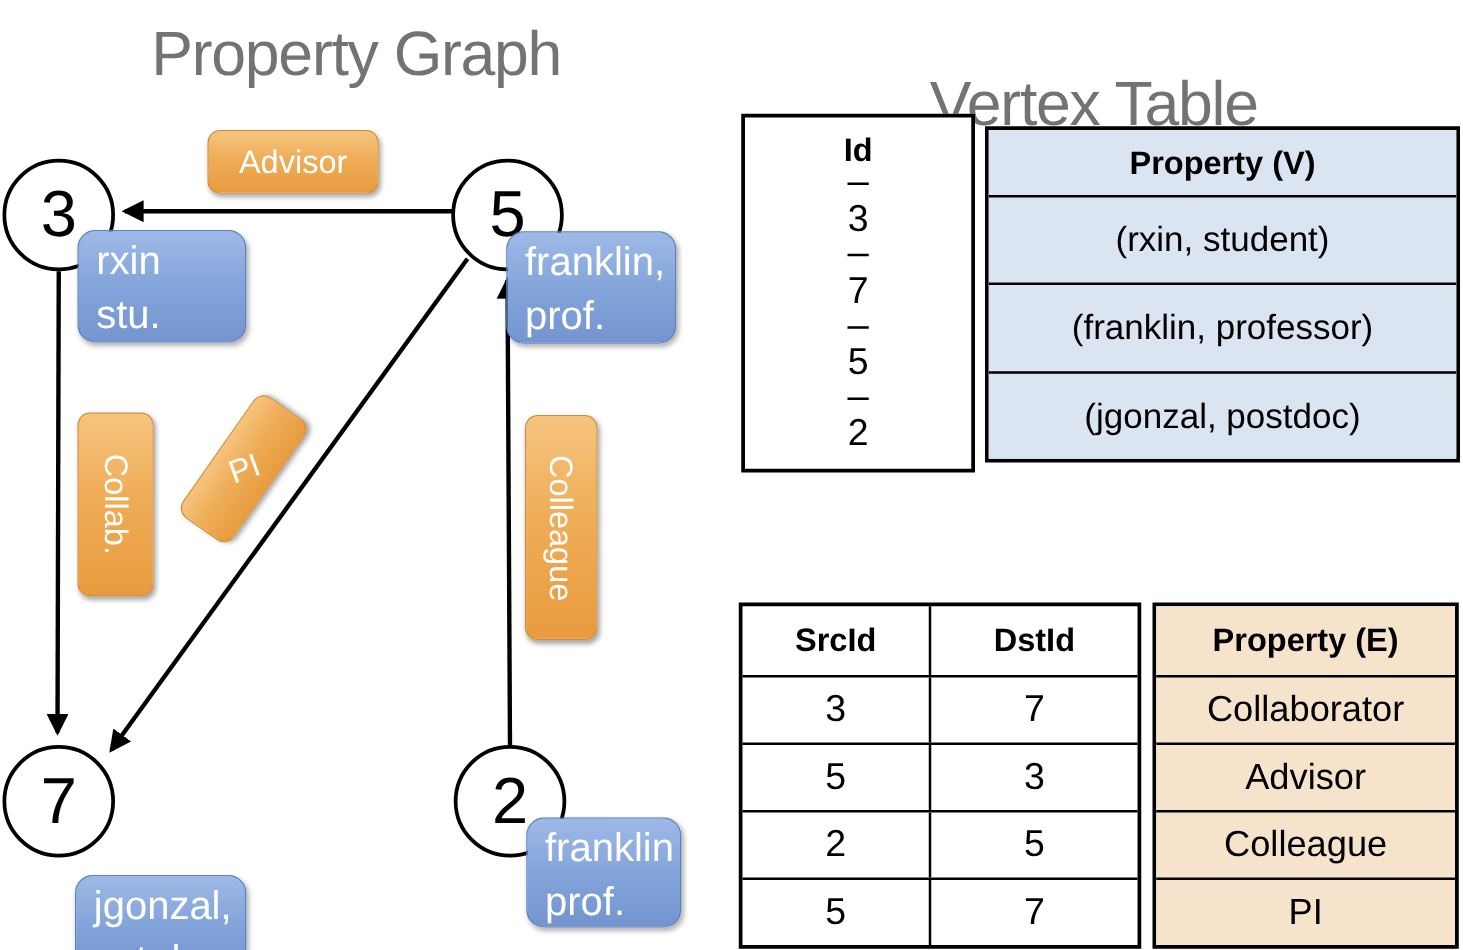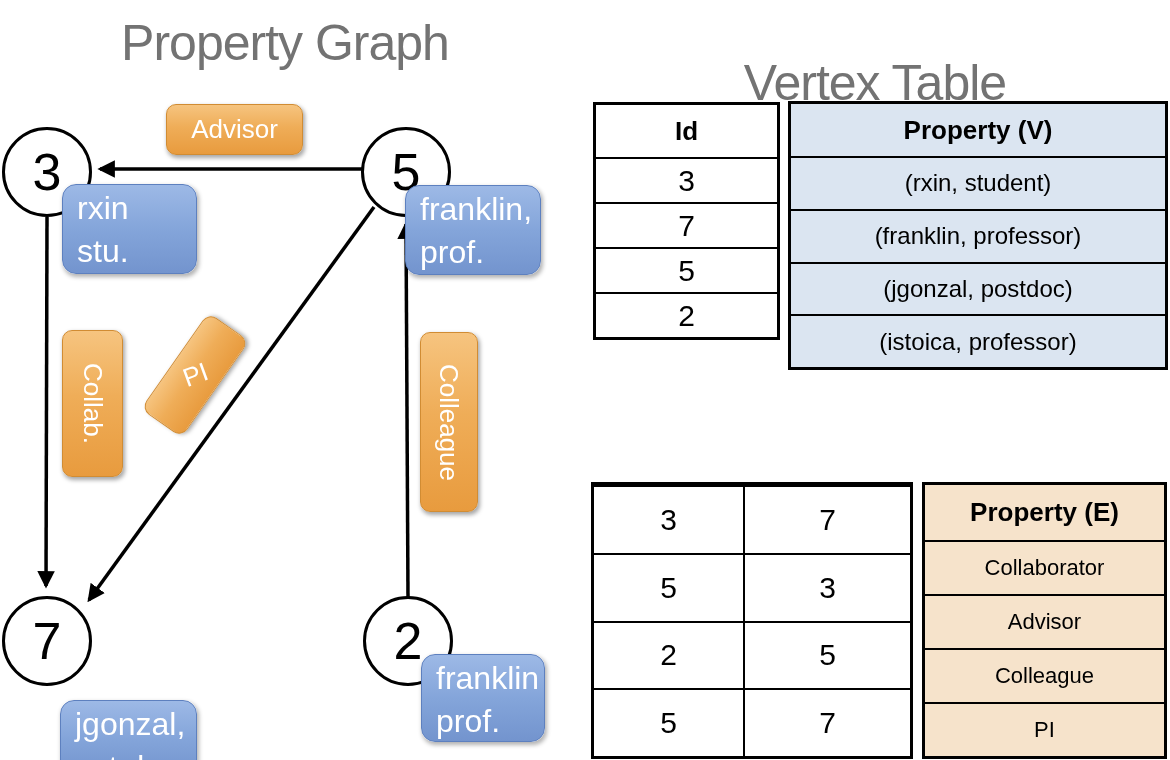--- a/index.html
+++ b/index.html
@@ -36,27 +36,27 @@
     font-size:32px;line-height:43px;padding:2px 0 0 14px;
     box-shadow:1.5px 2.5px 4px rgba(0,0,0,0.3);
   }
   
   .tbl{
     position:absolute;border:3px solid #000;background:#fff;
     display:flex;flex-direction:column;
   }
   .trow{
     flex:1 1 auto;display:flex;align-items:center;justify-content:center;
-    font-size:24px;border-top:2px solid #000;
+    font-size:28px;border-top:2px solid #000;
   }
   .trow.hdr{flex:0 0 52px;font-weight:700;font-size:26px;border-top:none;}
   .tbl.edge .trow.hdr{flex:0 0 55px;}
   .fill-blue .trow{background:#dbe5f1;}
   .fill-orange .trow{background:#f6e3cb;}
-  .fill-orange .trow{font-size:22px;}
+  .fill-orange .trow{font-size:29px;}
   .fill-orange .trow.hdr{font-size:26px;}
   .split{justify-content:stretch;padding:0;}
   .split .cell{
     flex:0 0 149px;display:flex;align-items:center;justify-content:center;
     height:100%;
   }
   .split .cell + .cell{flex:1 1 auto;border-left:2px solid #000;}
   .num{font-size:30px;}
 </style>
 </head>
@@ -119,38 +119,41 @@
     <div>jgonzal,</div>
     <div>pst.doc.</div>
   </div>
   <div class="bbox" style="left:421px;top:654px;width:124px;height:88px;">
     <div>franklin</div>
     <div>prof.</div>
   </div>
 
   <div class="title" style="left:580px;top:18px;width:590px;margin-top:36px;">Vertex Table</div>
 
-  <div class="tbl" style="left:593px;top:102px;width:187px;height:238px;">
+  <div class="tbl" style="left:593px;top:91px;width:187px;height:287px;align-items:center;">
     <div class="trow hdr">Id</div>
     <div class="trow num">3</div>
     <div class="trow num">7</div>
     <div class="trow num">5</div>
     <div class="trow num">2</div>
   </div>
 
   <div class="tbl fill-blue" style="left:788px;top:101px;width:380px;height:269px;">
     <div class="trow hdr">Property (V)</div>
     <div class="trow">(rxin, student)</div>
     <div class="trow">(franklin, professor)</div>
     <div class="trow">(jgonzal, postdoc)</div>
-    <div class="trow">(istoica, professor)</div>
   </div>
 
 
   <div class="tbl edge" style="left:591px;top:482px;width:322px;height:277px;">
+    <div class="trow hdr split">
+      <div class="cell">SrcId</div>
+      <div class="cell">DstId</div>
+    </div>
     <div class="trow split num">
       <div class="cell">3</div>
       <div class="cell">7</div>
     </div>
     <div class="trow split num">
       <div class="cell">5</div>
       <div class="cell">3</div>
     </div>
     <div class="trow split num">
       <div class="cell">2</div>

